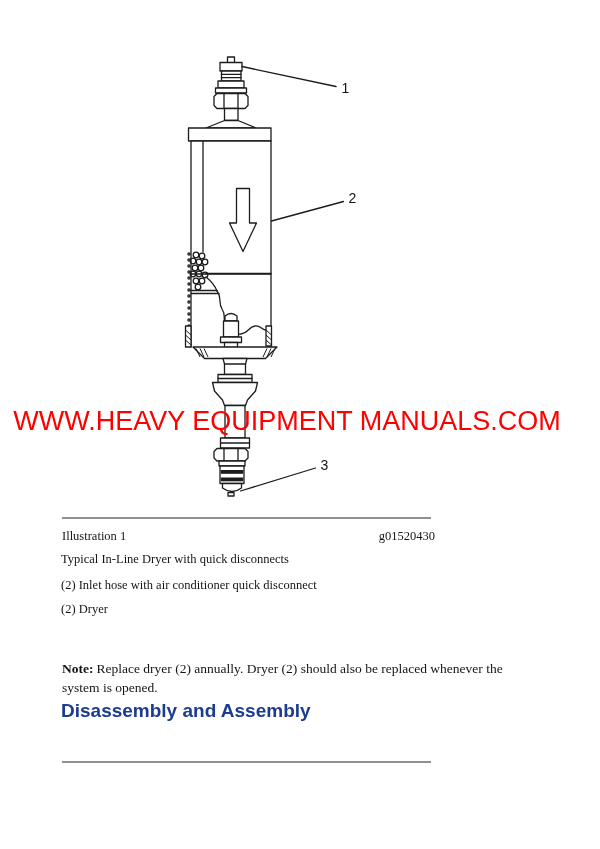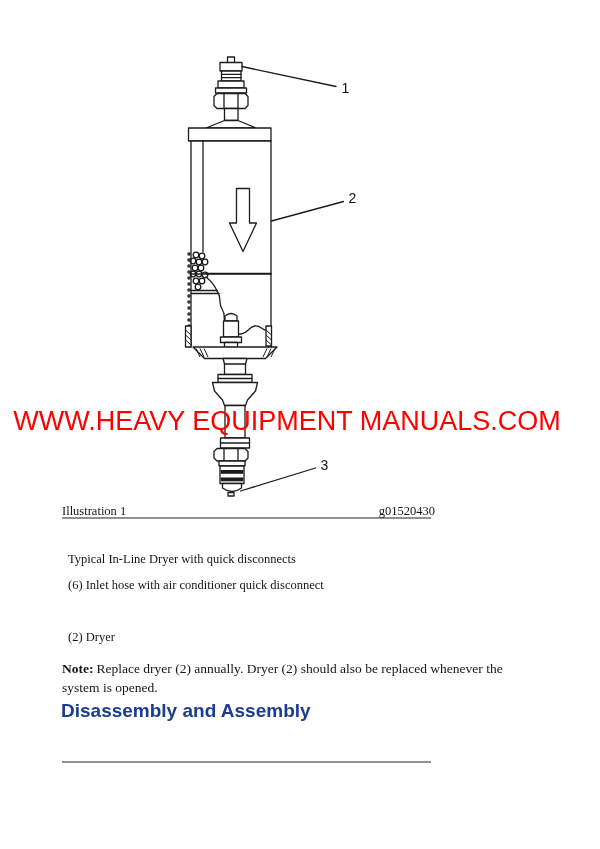--- a/index.html
+++ b/index.html
@@ -16,26 +16,26 @@
 
   
   .watermark{position:absolute;left:0;top:408px;width:574px;text-align:center;
              font-family:"Liberation Sans",sans-serif;font-size:27px;line-height:27px;
              color:var(--watermark,#fe0000);white-space:nowrap;letter-spacing:0px;}
 
   
   .rule{position:absolute;left:62px;width:369px;height:2px;background:var(--rule,#909090);}
   .rule-top{top:517px;}
   .rule-bottom{top:761px;}
-  .ill-row{position:absolute;left:62px;top:504px;width:373px;display:flex;
+  .ill-row{position:absolute;left:62px;top:529px;width:373px;display:flex;
            justify-content:space-between;font-size:12.5px;line-height:15px;}
-  .cap-line{position:absolute;left:68px;font-size:12.5px;line-height:15px;white-space:nowrap;}
+  .cap-line{position:absolute;left:61px;font-size:12.5px;line-height:15px;white-space:nowrap;}
   .cap-title{top:552px;}
   .cap-1{top:578px;}
-  .cap-2{top:602px;margin-top:28px;}
+  .cap-2{top:602px;}
   .cap-3{top:625px;}
   .note{position:absolute;left:62px;top:659px;width:455px;font-size:13.5px;line-height:19px;margin:0;}
   .note b{margin-right:3px;}
   .section-heading{position:absolute;left:61px;top:700px;margin:0;
                    font-size:19px;font-weight:bold;color:var(--heading,#1b3c8f);
                    font-family:Liberation Sans, sans-serif;}
 </style>
 </head>
 <body>
 
@@ -174,21 +174,21 @@
   <div class="watermark">WWW.HEAVY EQUIPMENT MANUALS.COM</div>
 
   <div class="rule rule-top"></div>
 
   <div class="ill-row">
     <span>Illustration 1</span>
     <span>g01520430</span>
   </div>
 
   <div class="cap-line cap-title">Typical In-Line Dryer with quick disconnects</div>
-  <div class="cap-line cap-1">(6) Inlet hose with air conditioner quick disconnect</div>
+  <div class="cap-line cap-1">(2) Inlet hose with air conditioner quick disconnect</div>
   <div class="cap-line cap-2">(2) Dryer</div>
 
   <p class="note">
     <b>Note:</b><span>Replace dryer (2) annually. Dryer (2) should also be replaced whenever the system is opened.</span>
   </p>
 
   <h2 class="section-heading">Disassembly and Assembly</h2>
 
   <div class="rule rule-bottom"></div>
 

